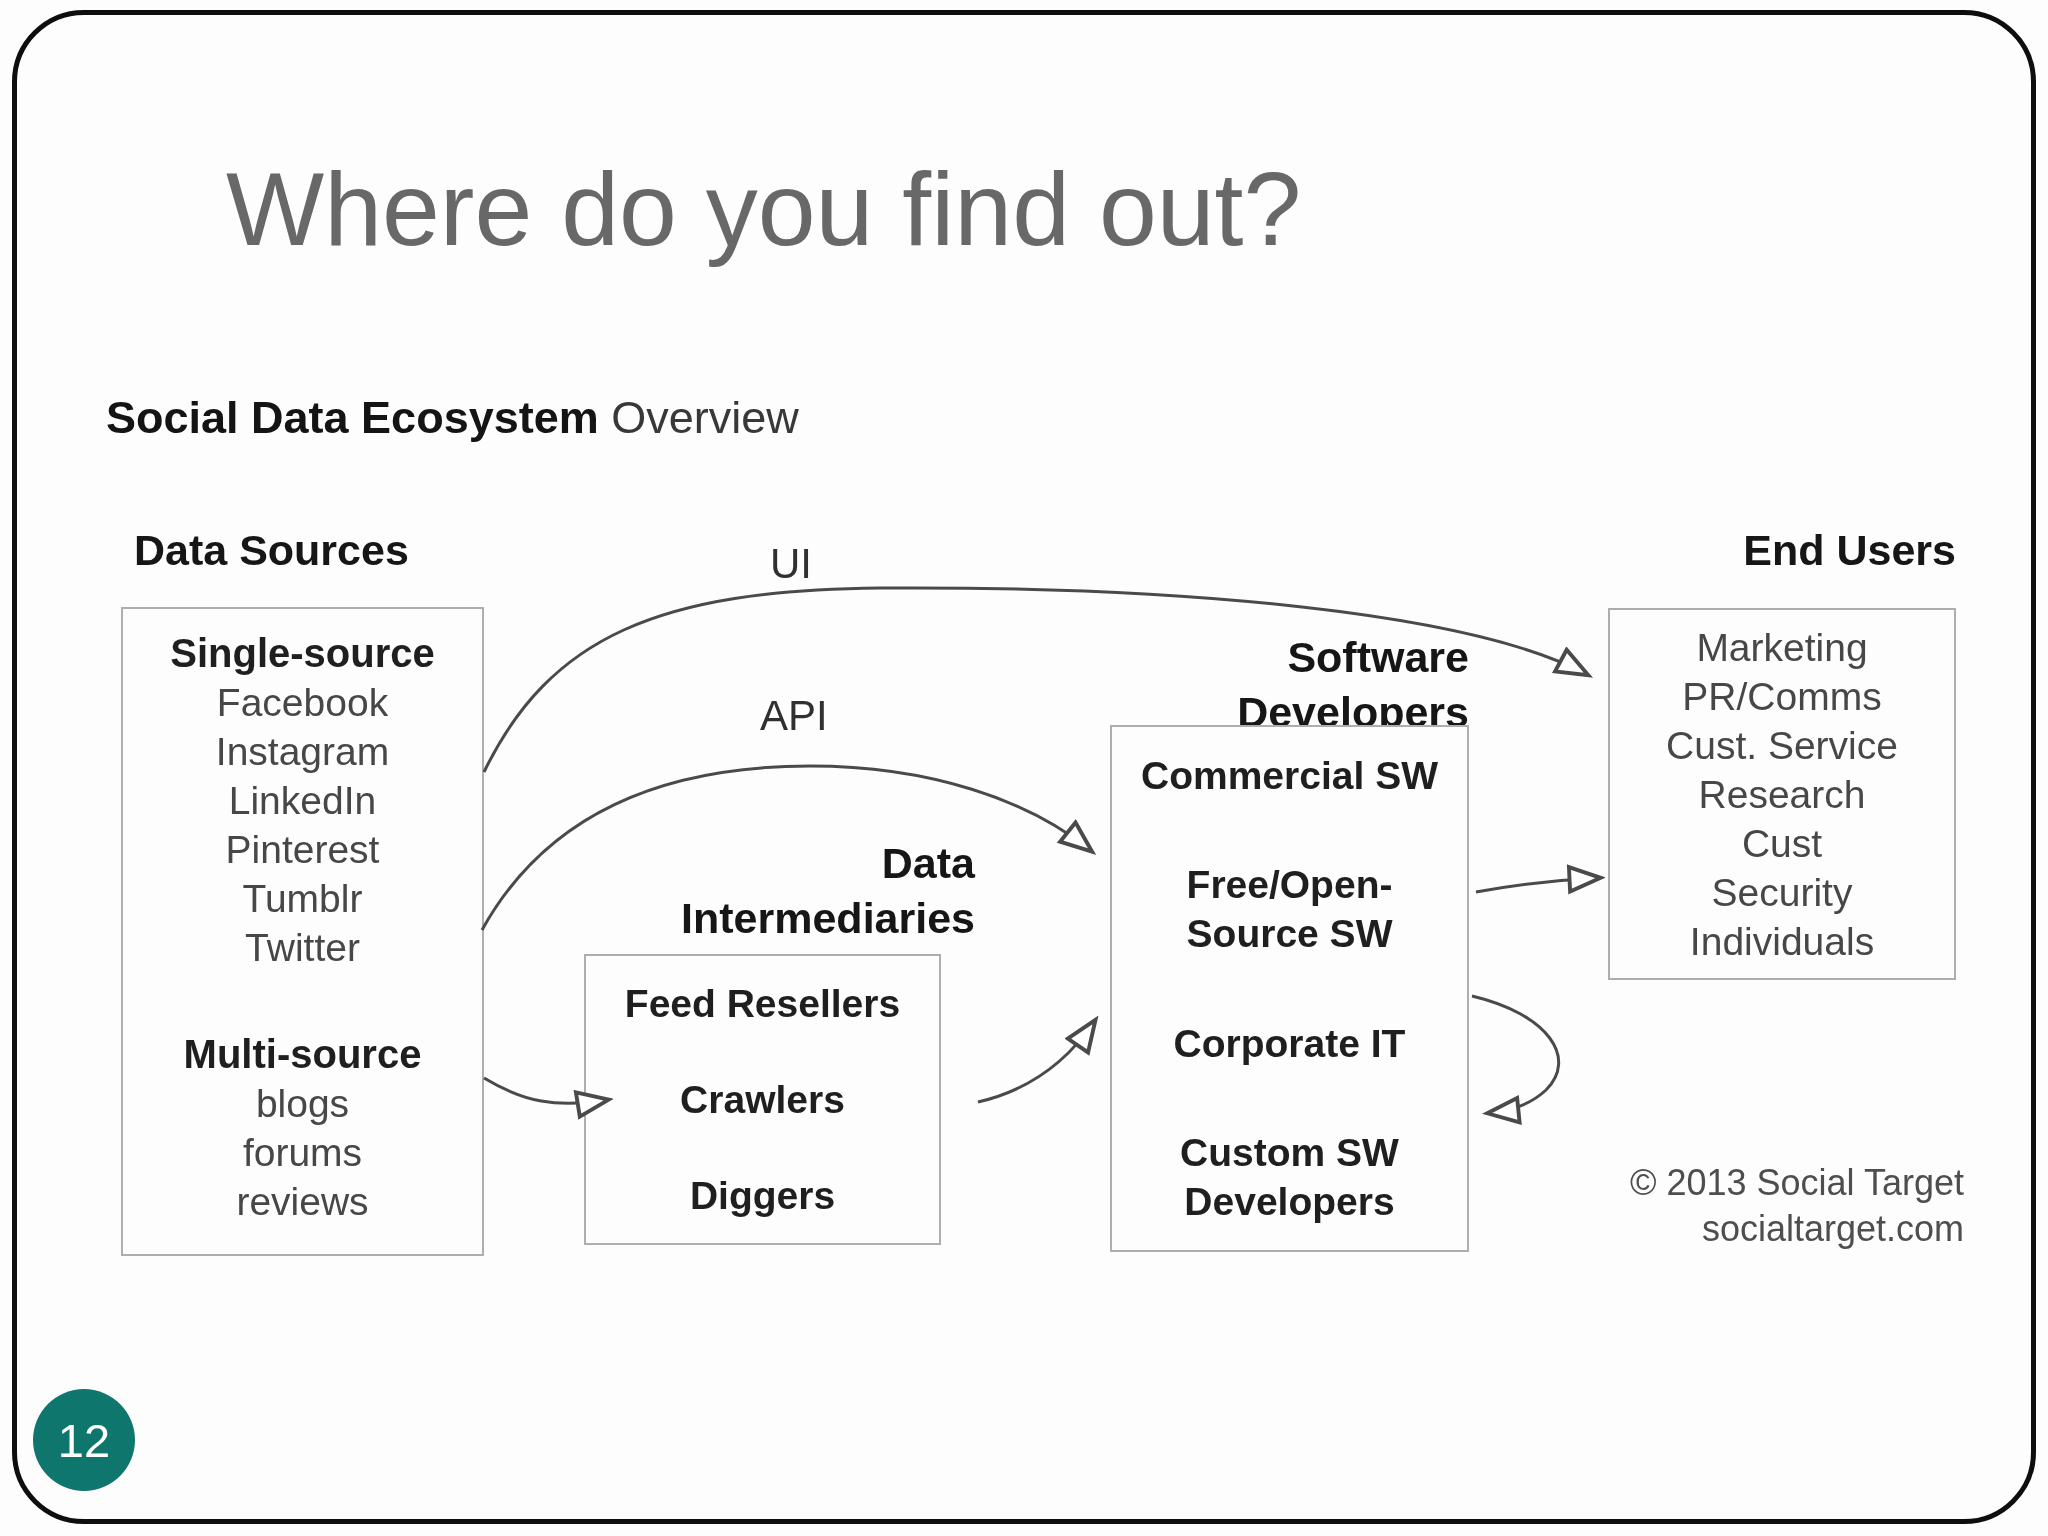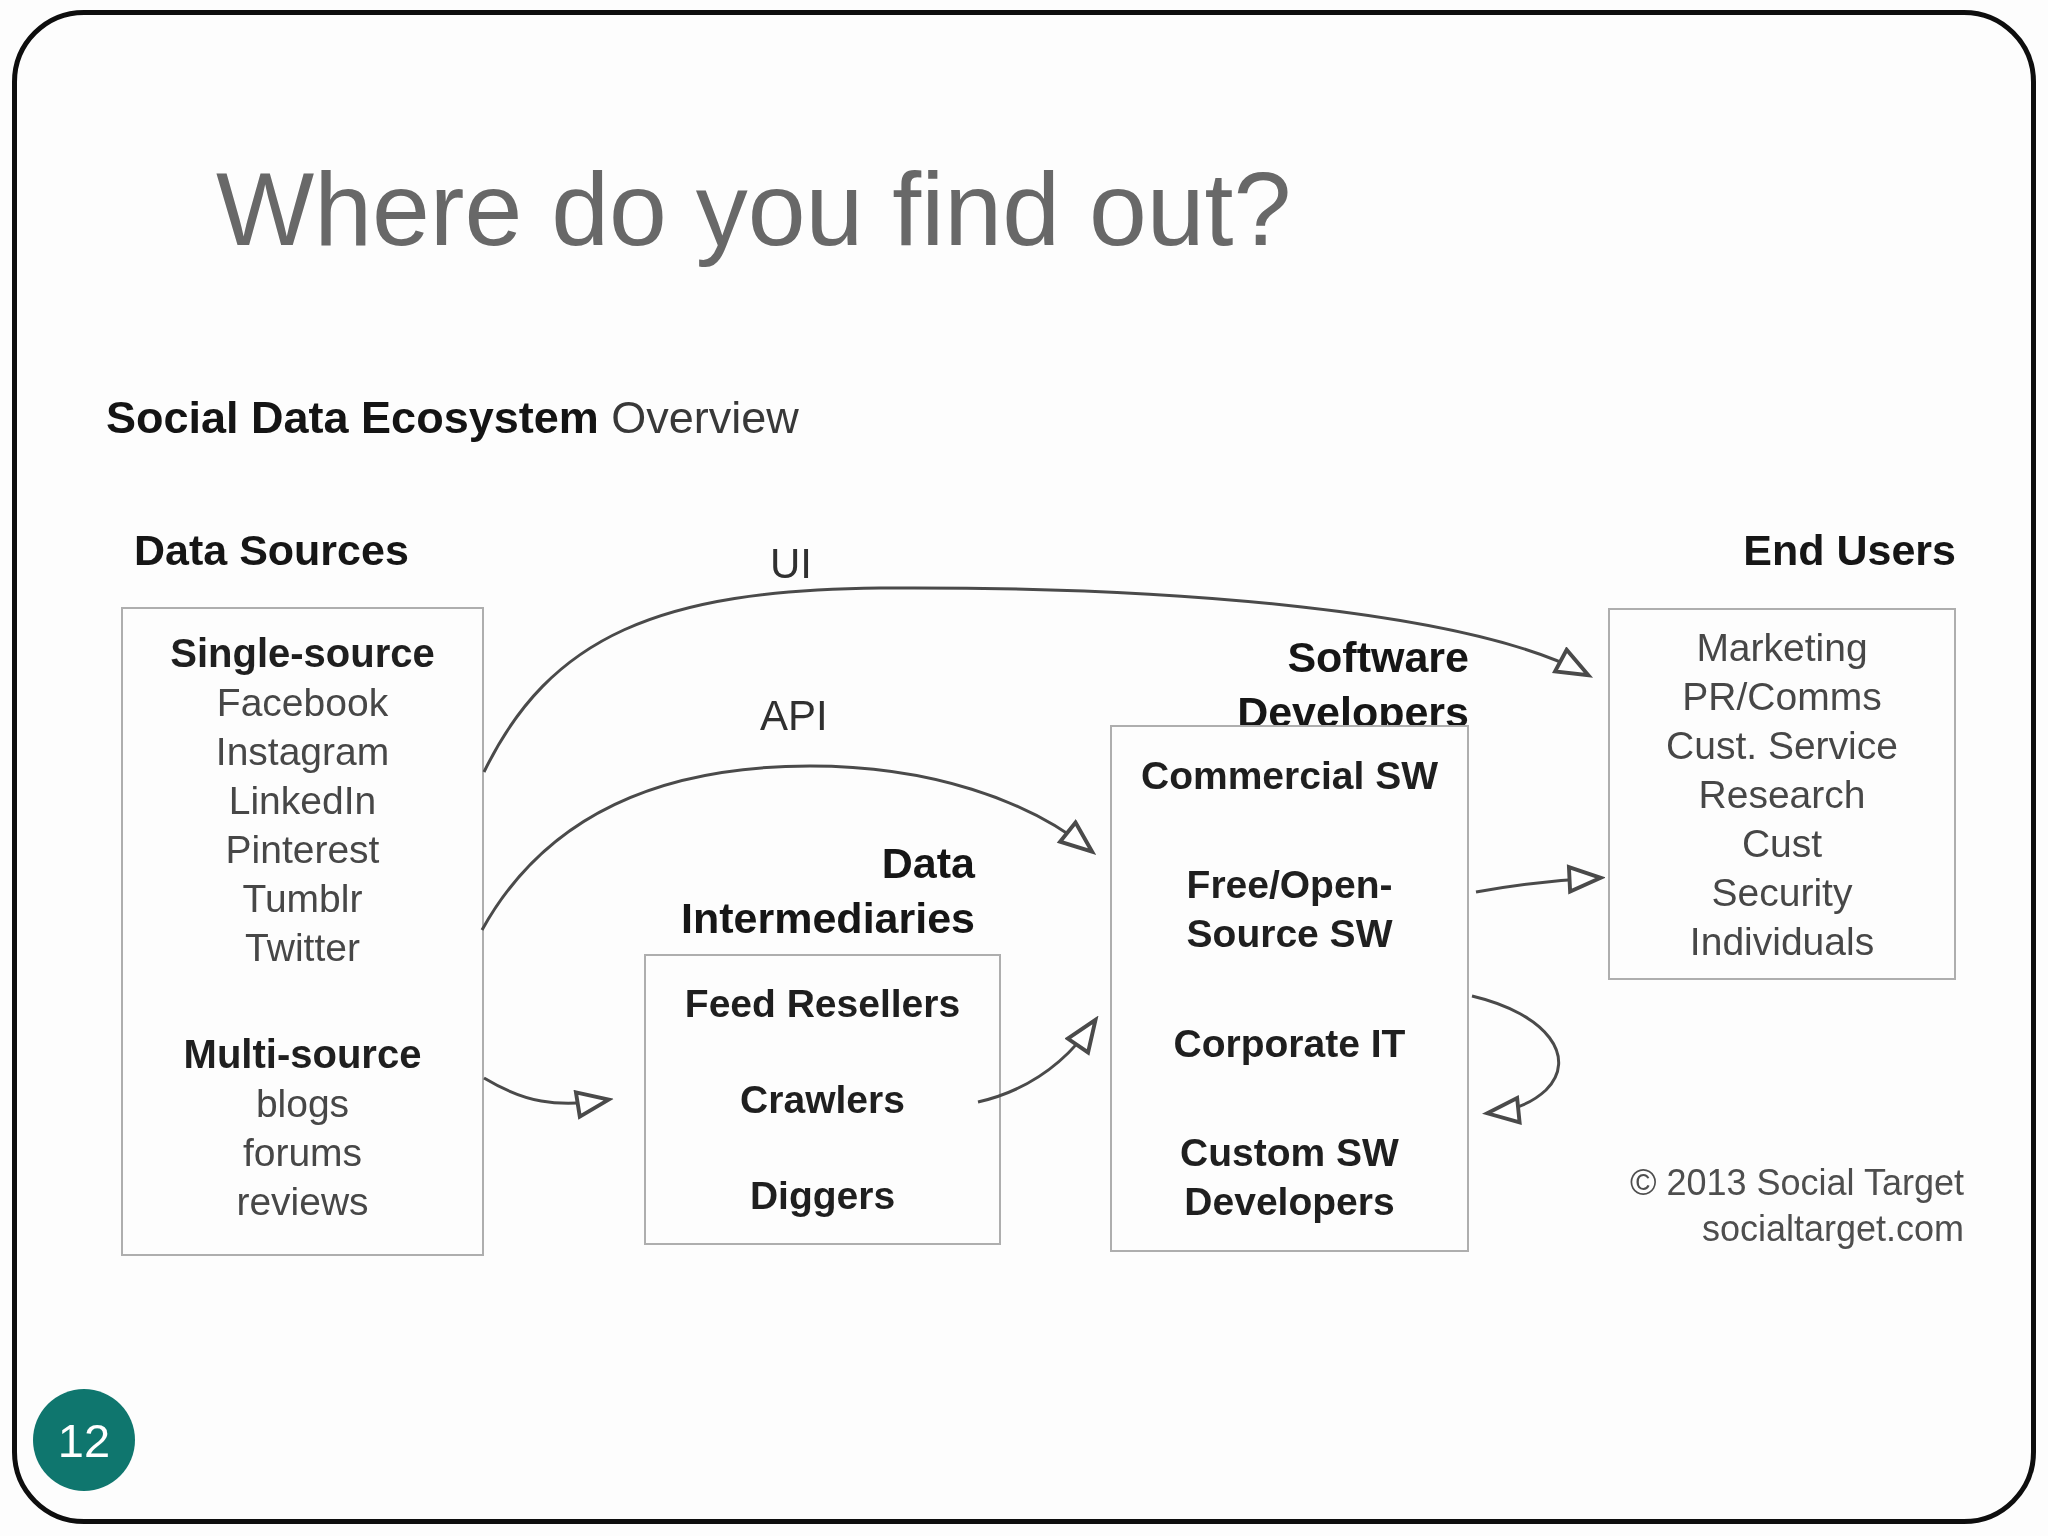--- a/index.html
+++ b/index.html
@@ -1,36 +1,36 @@
 <!DOCTYPE html>
 <html><head>
 <meta charset="utf-8">
 <style>
   html,body{margin:0;padding:0;background:#ffffff;}
   .slide{position:relative;width:2048px;height:1536px;background:#fdfdfd;overflow:hidden;
          font-family:"Liberation Sans", sans-serif;}
   .slide-border{position:absolute;left:12px;top:10px;right:12px;bottom:12px;
                 border:5px solid #0e0e0e;border-radius:72px;}
-  .title{position:absolute;left:216px;top:150px;font-size:104px;font-weight:400;
+  .title{position:absolute;left:226px;top:150px;font-size:104px;font-weight:400;
          color:#686868;letter-spacing:0px;}
   .eco-heading{position:absolute;left:106px;top:392px;font-size:45px;color:#141414;}
   .eco-heading .bold{font-weight:700;color:#141414;}
   .eco-heading .reg{font-weight:400;color:#383838;}
   .col-heading{position:absolute;font-size:43px;font-weight:700;color:#161616;}
   .centered{text-align:right;}
   .two-line{line-height:55px;}
   .flow-label{position:absolute;font-size:42px;font-weight:400;color:#303030;}
   .box{position:absolute;border:2px solid #aeaeae;background:#fdfdfd;box-sizing:border-box;
        text-align:center;}
   .item{font-size:39px;line-height:49px;color:#474747;font-weight:400;white-space:pre-line;}
   .bold-items .item{font-weight:700;color:#1f1f1f;}
   .group-header{font-size:40px;line-height:49px;font-weight:700;color:#1f1f1f;}
   #box-ds{left:121px;top:607px;width:363px;height:649px;padding-top:20px;}
   #ds-group-2{margin-top:58px;}
-  #box-di{left:644px;top:954px;width:357px;height:291px;display:flex;flex-direction:column;
+  #box-di{left:584px;top:954px;width:357px;height:291px;display:flex;flex-direction:column;
           justify-content:space-around;}
   #box-sw{left:1110px;top:725px;width:359px;height:527px;display:flex;flex-direction:column;
           justify-content:space-between;padding:24px 0;}
   #box-eu{left:1608px;top:608px;width:348px;height:372px;padding-top:13px;}
   #h-ds{left:134px;top:526px;}
   #h-eu{left:1608px;top:526px;width:348px;}
   #h-sw{left:1110px;top:630px;width:359px;}
   #h-di{left:618px;top:836px;width:357px;}
   #lbl-ui{left:770px;top:540px;}
   #lbl-api{left:760px;top:692px;}

